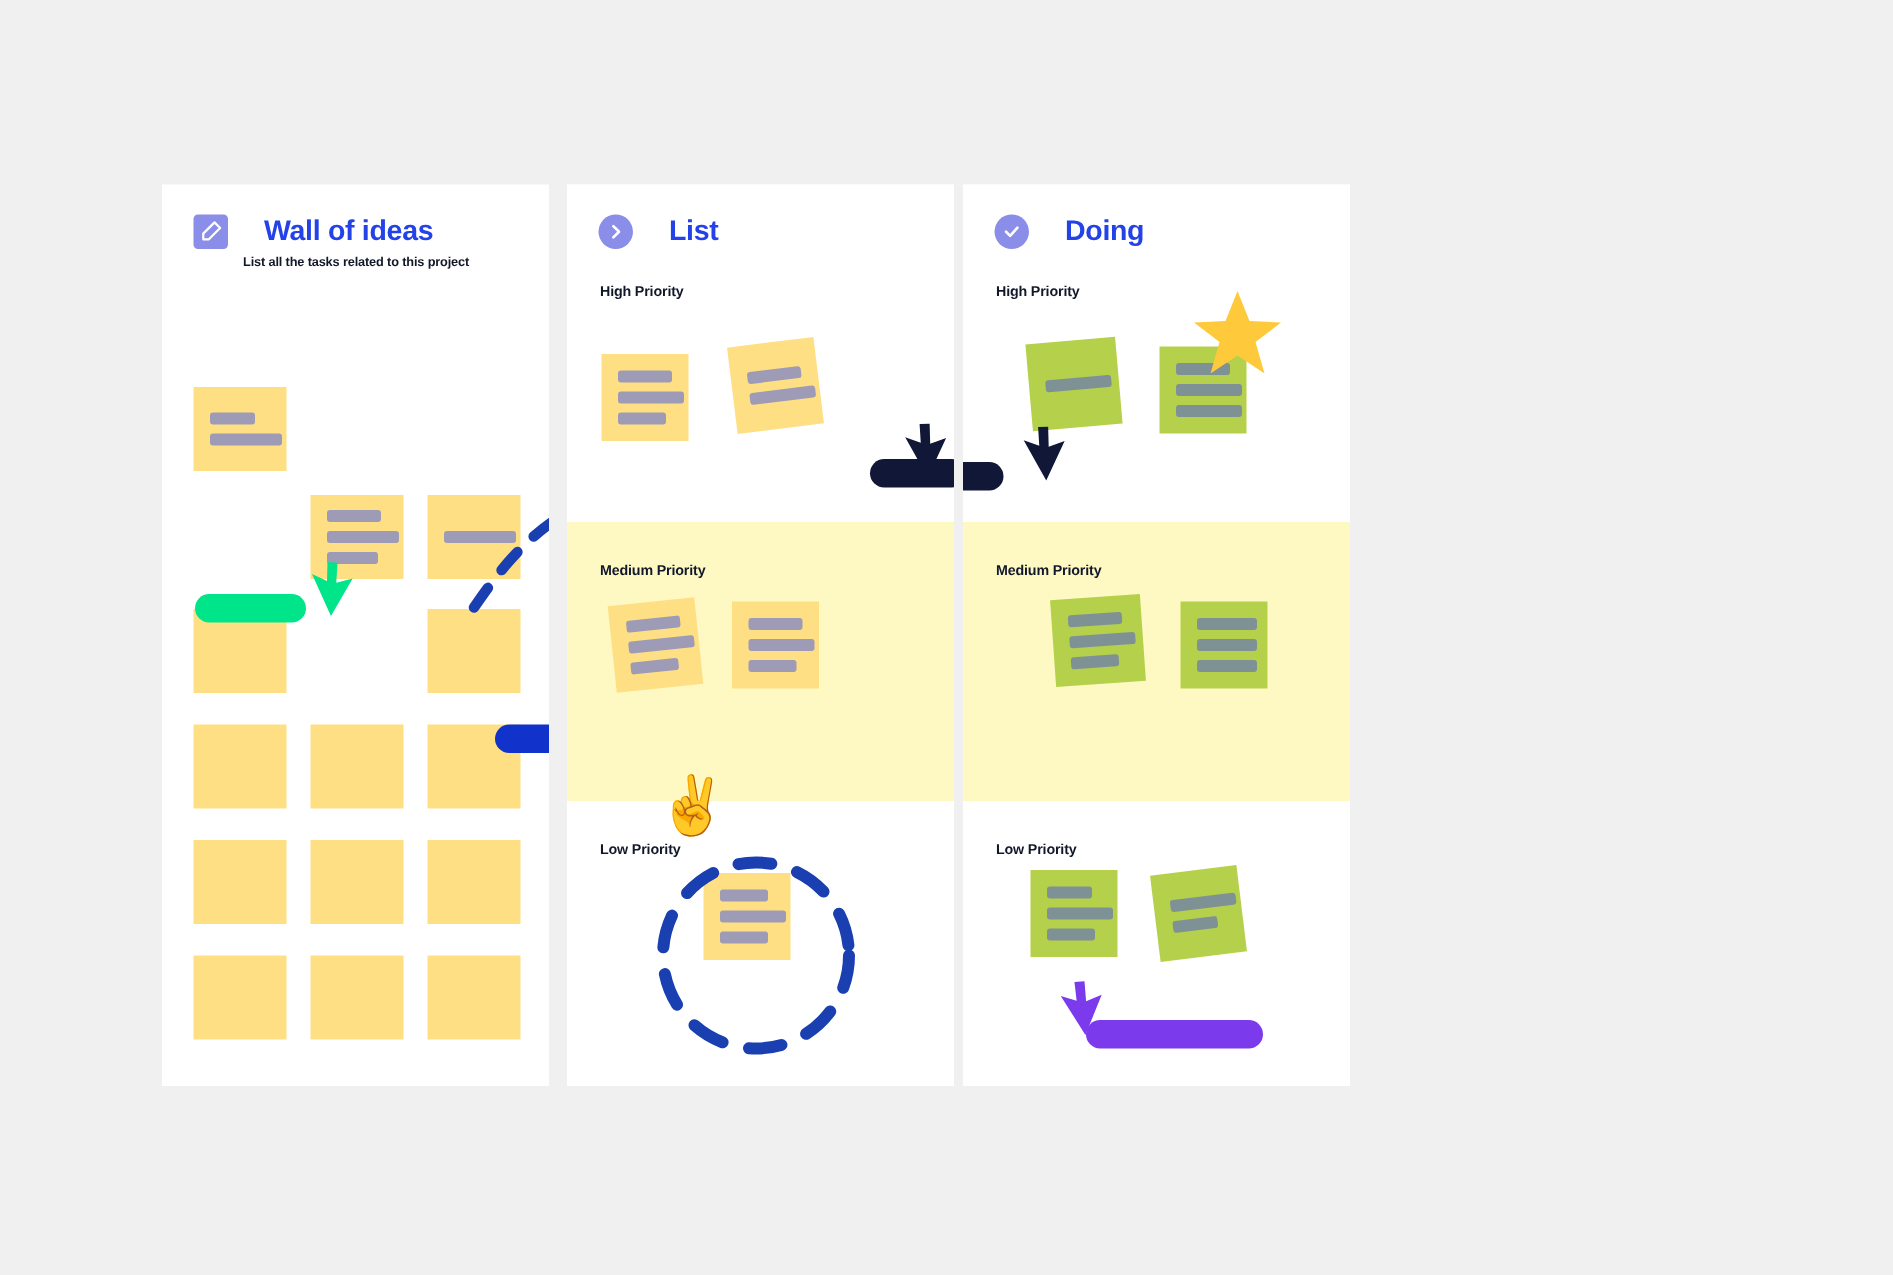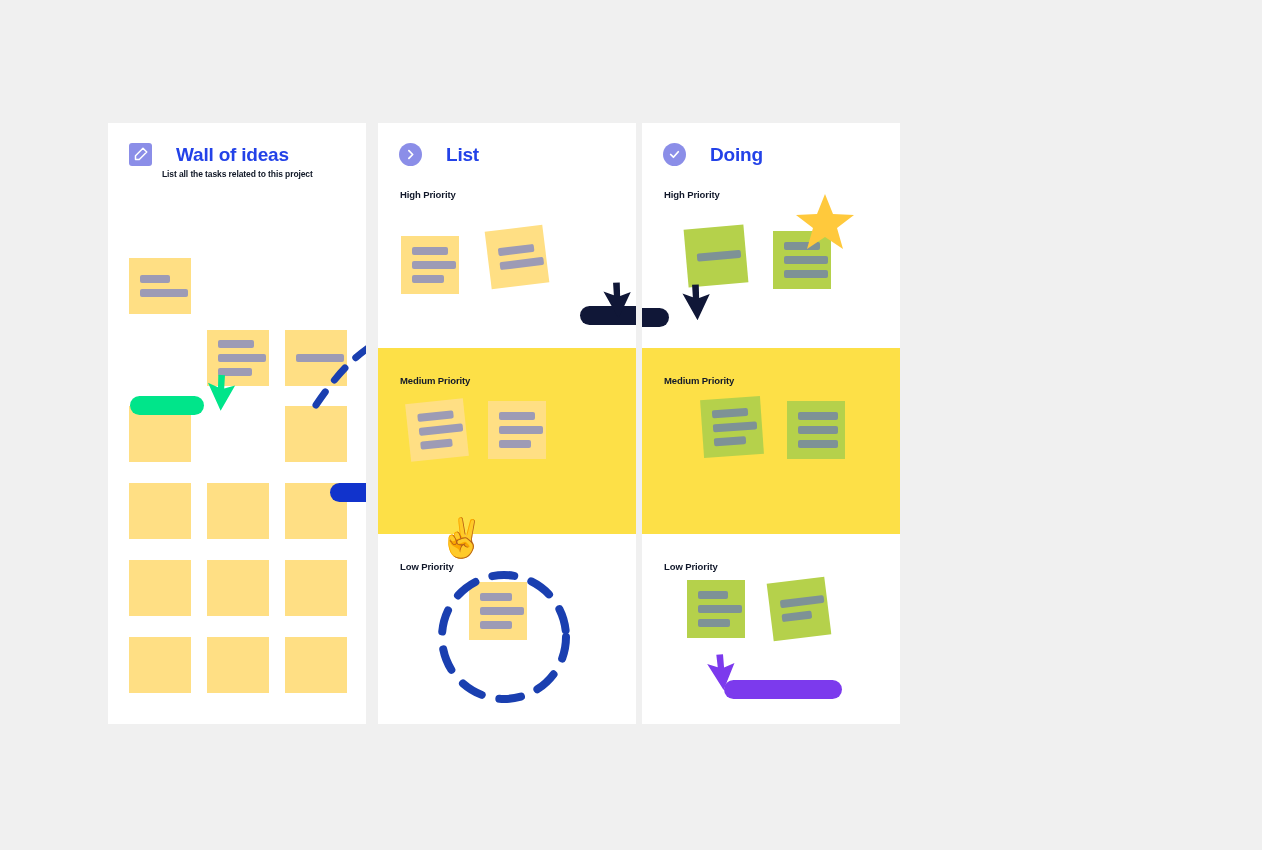--- a/index.html
+++ b/index.html
@@ -62,21 +62,21 @@
   }
   .icon-badge.square { border-radius: 3px; background: #8b8ee8; }
   .icon-badge svg { display: block; }
 
   
   .band {
     position: absolute;
     left: 0; width: 100%;
   }
   .band.high   { top: 0;    height: 225px; background: #ffffff; }
-  .band.medium { top: 225px; height: 186px; background: #fde047; }
+  .band.medium { top: 225px; height: 186px; background: #fef9c3; }
   .band.low    { top: 411px; height: 190px; background: #ffffff; }
   .band-label {
     position: absolute;
     left: 22px; top: 66px;
     font-size: 9.5px;
     font-weight: bold;
     color: #11182a;
     letter-spacing: -0.1px;
     white-space: nowrap;
     text-align: right;

